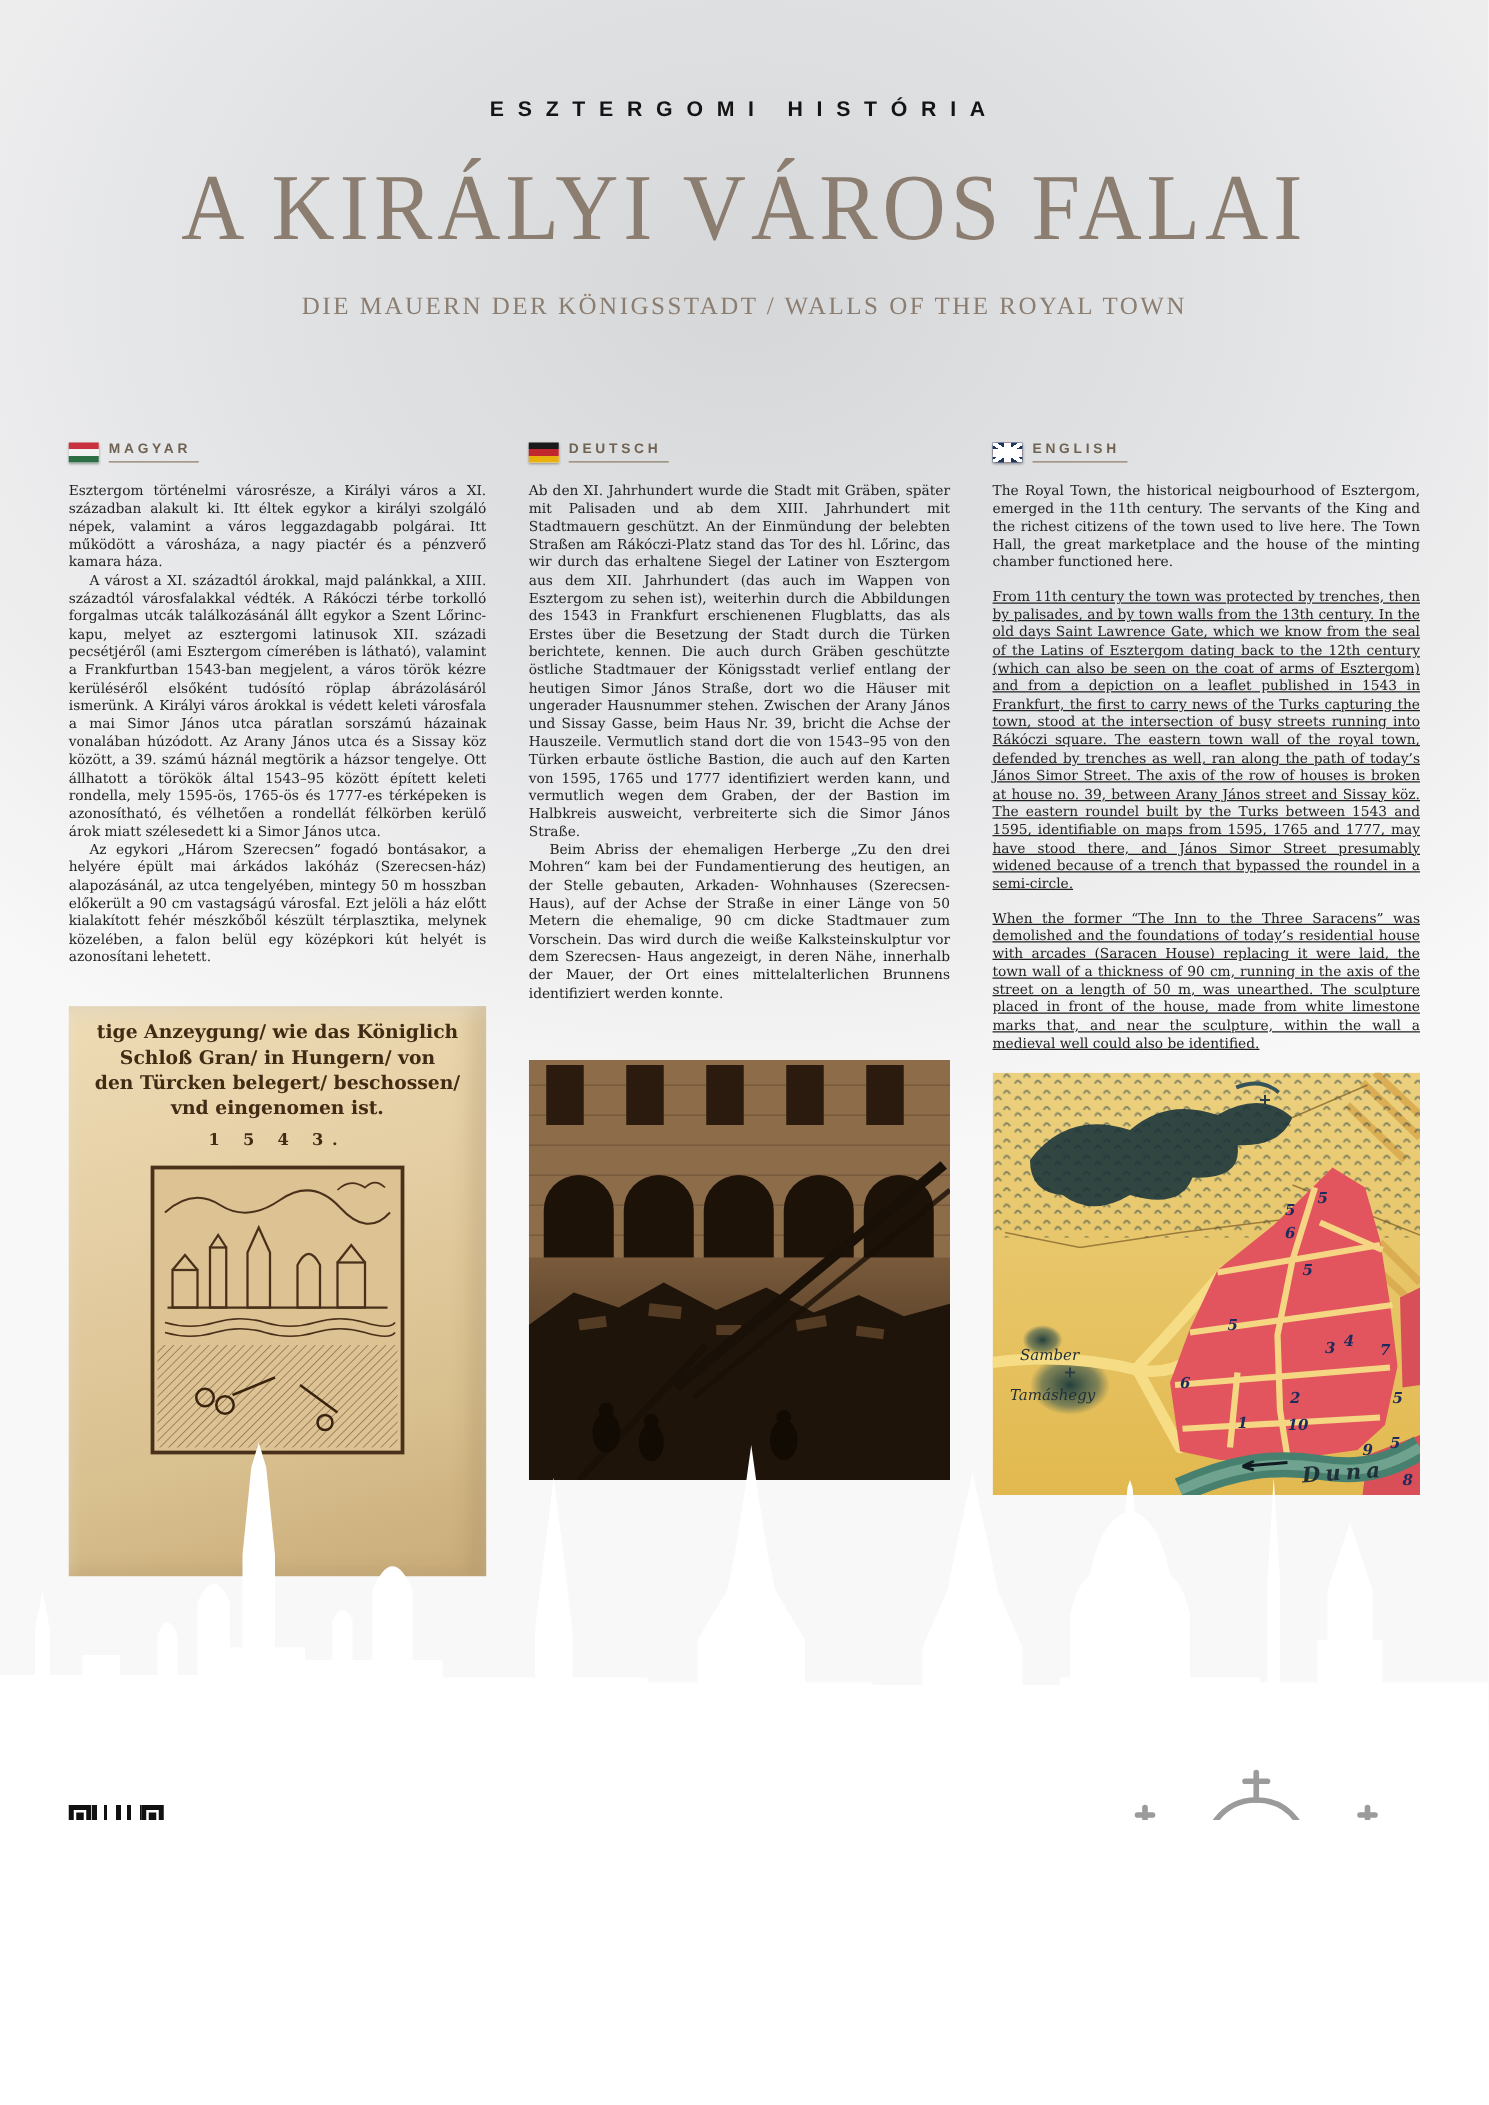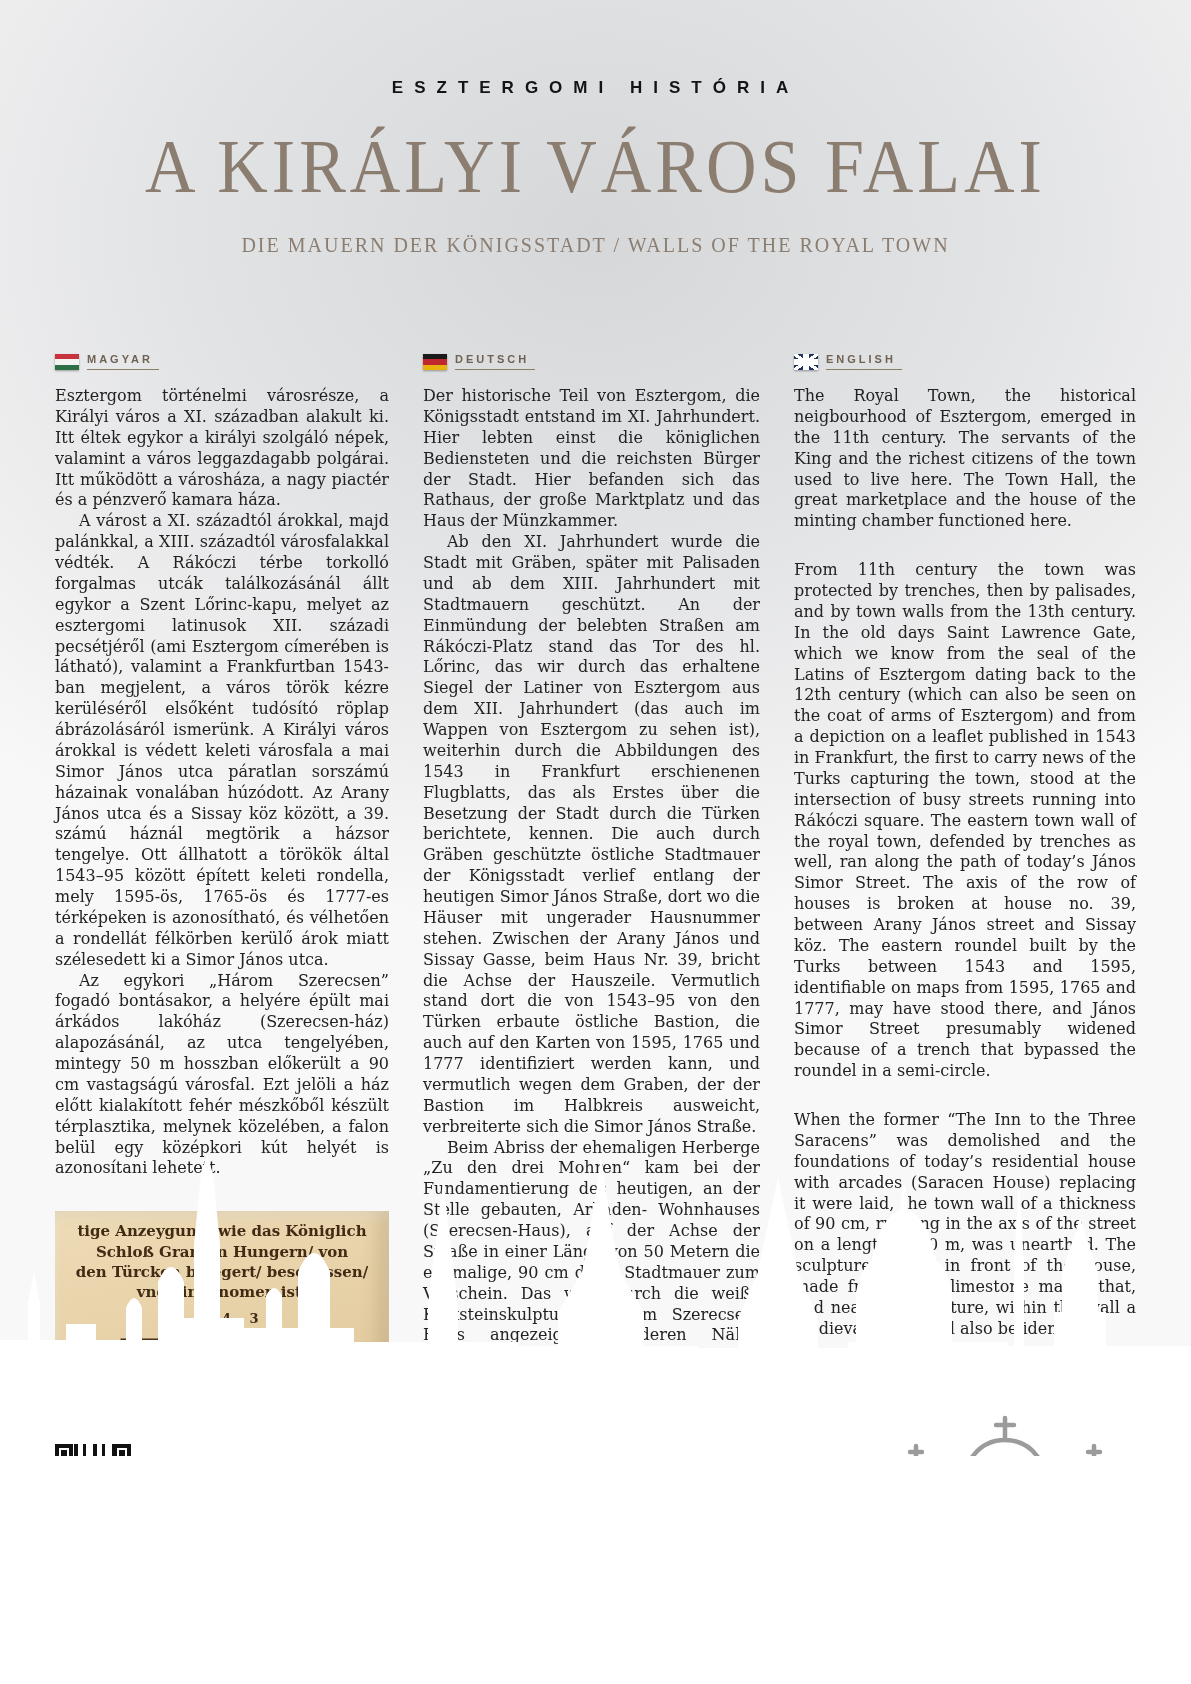--- a/index.html
+++ b/index.html
@@ -27,24 +27,24 @@
       linear-gradient(to bottom right,transparent 44%,#fff 44% 56%,transparent 56%),
       linear-gradient(to bottom left,transparent 44%,#fff 44% 56%,transparent 56%);}
   .flag-gb:after{content:"";position:absolute;inset:0;
     background:
       linear-gradient(90deg,transparent 38%,#fff 38% 62%,transparent 62%),
       linear-gradient(0deg,transparent 30%,#fff 30% 70%,transparent 70%),
       linear-gradient(90deg,transparent 43%,#b5222c 43% 57%,transparent 57%),
       linear-gradient(0deg,transparent 38%,#b5222c 38% 62%,transparent 62%);}
   .lang-label{font-size:11px;font-weight:bold;letter-spacing:3px;color:#6f6252;
     border-bottom:1px solid #8c7d69;padding:0 6px 4px 0;text-align:center;}
-  .col p{margin:0;font-family:"DejaVu Serif",serif;font-size:16px;line-height:1.305;
+  .col p{margin:0;font-family:"DejaVu Serif",serif;font-size:11px;line-height:1.305;
     color:#222;text-align:justify;}
   .col.indented p + p{text-indent:1.5em;}
-  .col.spaced p + p{margin-top:28px;}
+  .col.spaced p + p{margin-top:13px;text-decoration:underline;}
   
   .figure{position:relative;z-index:1;}
   .fig-leaflet{margin-top:32px;height:456px;
     background:linear-gradient(165deg,#eedcb6 0%,#e4cda2 38%,#d9c08f 72%,#c9ac79 100%);
     box-shadow:inset -10px 0 18px rgba(110,80,40,.22), inset 0 6px 12px rgba(255,255,255,.35);
     overflow:hidden;}
   .leaflet-text{padding-top:10px;text-align:center;color:#422b14;font-family:"DejaVu Serif",serif;font-weight:bold;}
   .leaflet-l1{font-size:21px;letter-spacing:-0.3px;}
   .leaflet-l{font-size:15px;line-height:1.35;}
   .leaflet-year{margin-top:9px;font-size:13px;letter-spacing:7px;font-weight:bold;}
@@ -144,21 +144,20 @@
           </g>
         </svg>
       </div>
     </div>
 
     <div class="col indented">
       <div class="lang-row">
         <span class="flag flag-de"></span>
         <span class="lang-label">DEUTSCH</span>
       </div>
-      <p>Der historische Teil von Esztergom, die Königsstadt entstand im XI. Jahrhundert. Hier lebten einst die königlichen Bediensteten und die reichsten Bürger der Stadt. Hier befanden sich das Rathaus, der große Marktplatz und das Haus der Münzkammer.</p>
       <p>Ab den XI. Jahrhundert wurde die Stadt mit Gräben, später mit Palisaden und ab dem XIII. Jahrhundert mit Stadtmauern geschützt. An der Einmündung der belebten Straßen am Rákóczi-Platz stand das Tor des hl. Lőrinc, das wir durch das erhaltene Siegel der Latiner von Esztergom aus dem XII. Jahrhundert (das auch im Wappen von Esztergom zu sehen ist), weiterhin durch die Abbildungen des 1543 in Frankfurt erschienenen Flugblatts, das als Erstes über die Besetzung der Stadt durch die Türken berichtete, kennen. Die auch durch Gräben geschützte östliche Stadtmauer der Königsstadt verlief entlang der heutigen Simor János Straße, dort wo die Häuser mit ungerader Hausnummer stehen. Zwischen der Arany János und Sissay Gasse, beim Haus Nr. 39, bricht die Achse der Hauszeile. Vermutlich stand dort die von 1543–95 von den Türken erbaute östliche Bastion, die auch auf den Karten von 1595, 1765 und 1777 identifiziert werden kann, und vermutlich wegen dem Graben, der der Bastion im Halbkreis ausweicht, verbreiterte sich die  Simor János Straße.</p>
       <p>Beim Abriss der ehemaligen Herberge „Zu den drei Mohren“ kam bei der Fundamentierung des heutigen, an der Stelle gebauten, Arkaden- Wohnhauses (Szerecsen-Haus), auf der Achse der Straße in einer Länge von 50 Metern die ehemalige, 90 cm dicke Stadtmauer zum Vorschein. Das wird durch die weiße Kalksteinskulptur vor dem Szerecsen- Haus angezeigt, in deren Nähe, innerhalb der Mauer, der Ort eines mittelalterlichen Brunnens identifiziert werden konnte.</p>
 
       <div class="figure fig-photo">
         <svg width="337" height="336" viewBox="0 0 337 336">
           <defs>
             <linearGradient id="pg" x1="0" y1="0" x2="0" y2="1">
               <stop offset="0" stop-color="#a28259"></stop>
               <stop offset=".45" stop-color="#7c5c3c"></stop>
               <stop offset="1" stop-color="#2e2013"></stop>

